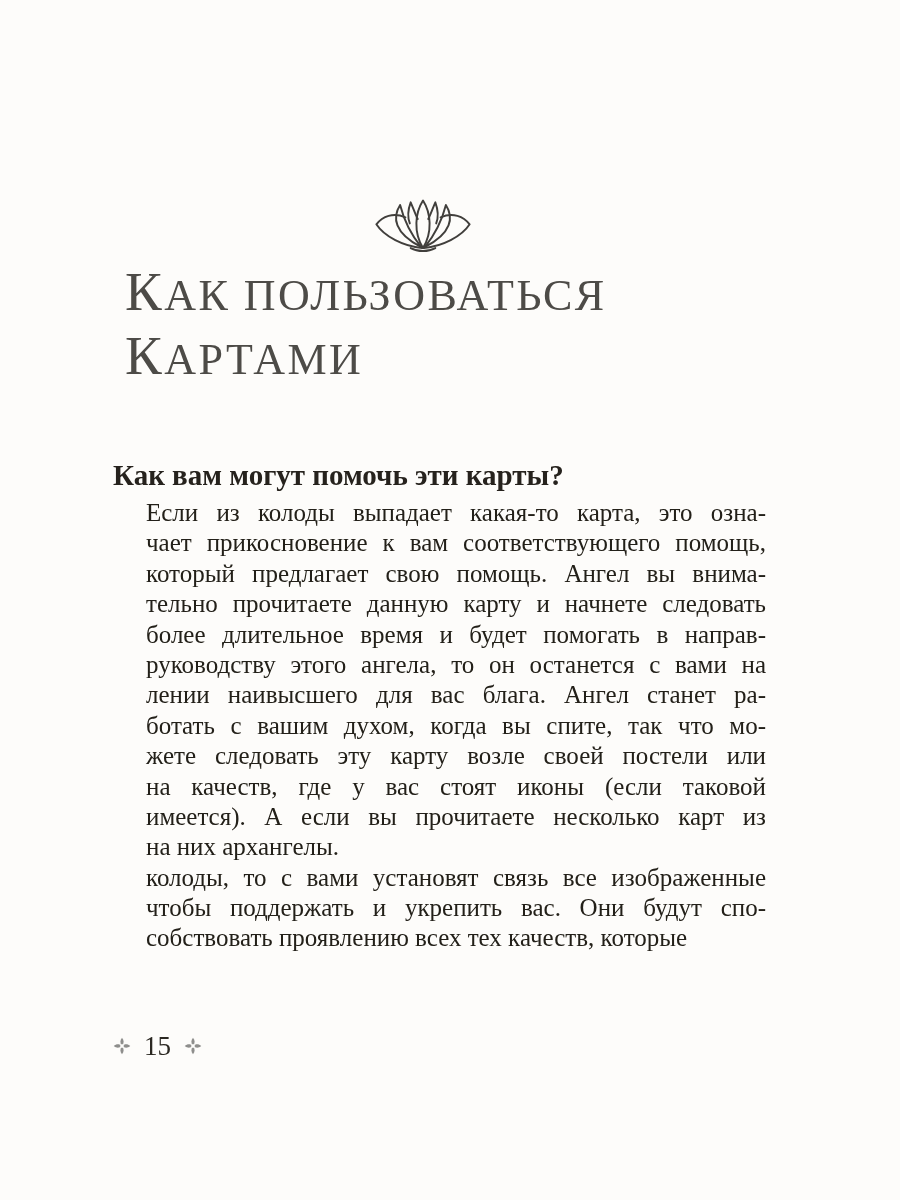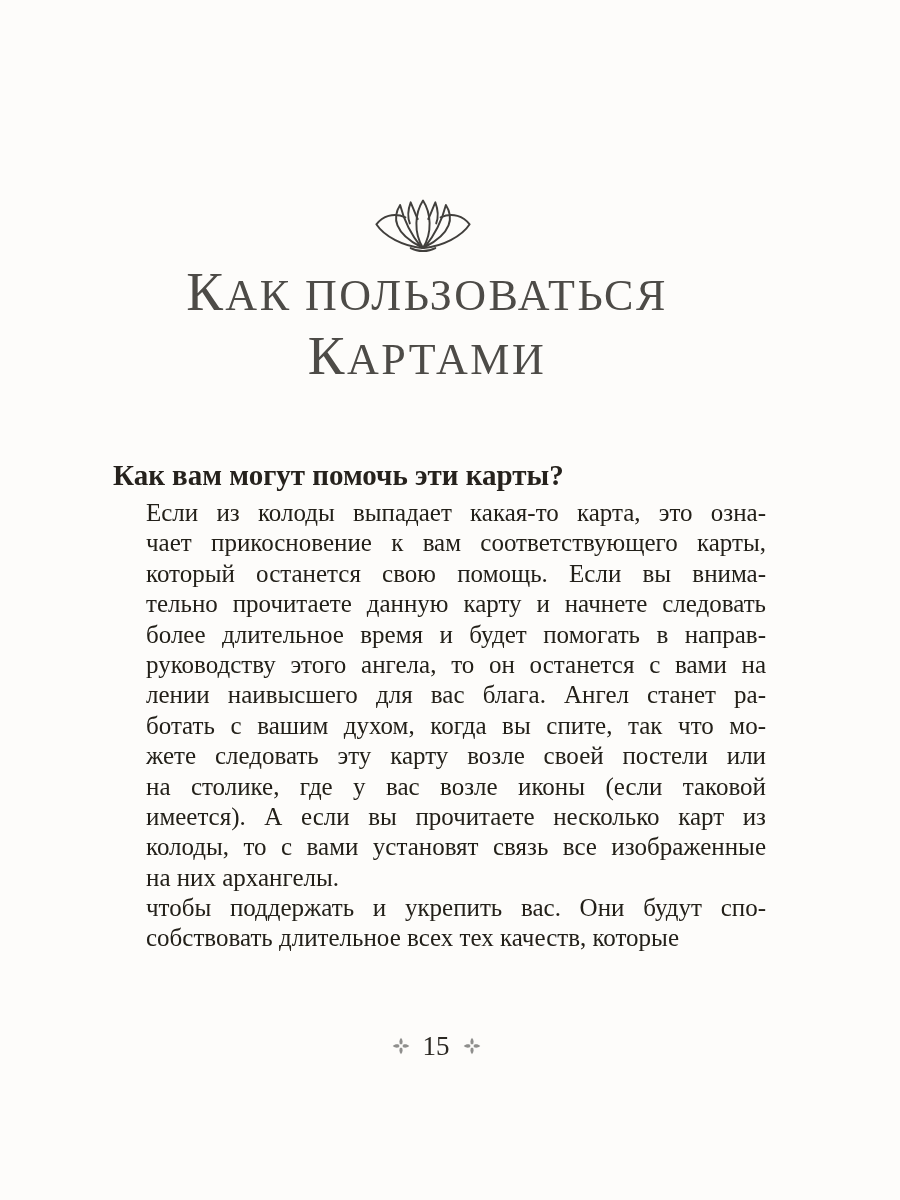--- a/index.html
+++ b/index.html
@@ -22,24 +22,23 @@
   
   .lotus {
     position:absolute;
     top:190px; left:0; right:0;
     display:flex; justify-content:center;
   }
   .lotus svg { display:block; }
   
   .chapter-title {
     position:absolute;
-    top:262px; left:4px;
+    top:262px; left:12px;
     width:620px;
     margin:0;
-    text-align:center;
     font-weight:normal;
     color:#4d4b47;
     font-size:44px;
     letter-spacing:2.5px;
     line-height:60px;
   }
   .chapter-title .t-line { display:block; }
   .chapter-title .initial { font-size:55px; letter-spacing:2.5px; }
   
   .subheading {
@@ -67,25 +66,24 @@
     line-height:30.4px;
     text-align:justify;
     text-align-last:justify;
     white-space:nowrap;
   }
   .bline.pend { text-align-last:left; }
   .bline.pindent { text-indent:39px; }
   
   .footer {
     position:absolute;
-    top:1031px; left:13px;
+    top:1031px; left:0;
     width:620px;
     display:flex;
     align-items:center;
-    justify-content:center;
     gap:13px;
   }
   .page-number {
     font-size:27px;
     line-height:30px;
     color:#2b2822;
   }
   .ornament { color:#8e8e8c; display:flex; }
   .ornament svg { display:block; }
 </style>
@@ -115,34 +113,34 @@
 
     <h1 class="chapter-title">
       <span class="t-line"><span class="initial">К</span><span>АК ПОЛЬЗОВАТЬСЯ</span></span>
       <span class="t-line"><span class="initial">К</span><span>АРТАМИ</span></span>
     </h1>
 
     <h2 class="subheading">Как вам могут помочь эти карты?</h2>
 
     <div class="body-text">
         <div class="bline">Если из колоды выпадает какая-то карта, это озна-</div>
-        <div class="bline">чает прикосновение к вам соответствующего карты,</div>
-        <div class="bline">который останется свою помощь. Если вы внима-</div>
+        <div class="bline">чает прикосновение к вам соответствующего помощь,</div>
+        <div class="bline">который предлагает свою помощь. Ангел вы внима-</div>
         <div class="bline">тельно прочитаете данную карту и начнете следовать</div>
         <div class="bline">более длительное время и будет помогать в направ-</div>
         <div class="bline">руководству этого ангела, то он останется с вами на</div>
         <div class="bline">лении наивысшего для вас блага. Ангел станет ра-</div>
         <div class="bline">ботать с вашим духом, когда вы спите, так что мо-</div>
         <div class="bline">жете следовать эту карту возле своей постели или</div>
-        <div class="bline">на столике, где у вас возле иконы (если таковой</div>
+        <div class="bline">на качеств, где у вас стоят иконы (если таковой</div>
         <div class="bline">имеется). А если вы прочитаете несколько карт из</div>
+        <div class="bline pend">на них архангелы.</div>
         <div class="bline">колоды, то с вами установят связь все изображенные</div>
-        <div class="bline pend">на них архангелы.</div>
         <div class="bline">чтобы поддержать и укрепить вас. Они будут спо-</div>
-        <div class="bline pend">собствовать длительное всех тех качеств, которые</div>
+        <div class="bline pend">собствовать проявлению всех тех качеств, которые</div>
       </div>
 
     <div class="footer">
       <span class="ornament">
         <svg width="18" height="18" viewBox="-12 -12 24 24">
           <g fill="#8e8e8c">
             <path d="M0,-11 C2.9,-7.5 2.9,-3.5 0,-0.3 C-2.9,-3.5 -2.9,-7.5 0,-11 Z"></path>
             <path d="M0,11 C2.9,7.5 2.9,3.5 0,0.3 C-2.9,3.5 -2.9,7.5 0,11 Z"></path>
             <path d="M-11,0 C-7.5,2.9 -3.5,2.9 -0.3,0 C-3.5,-2.9 -7.5,-2.9 -11,0 Z"></path>
             <path d="M11,0 C7.5,2.9 3.5,2.9 0.3,0 C3.5,-2.9 7.5,-2.9 11,0 Z"></path>

